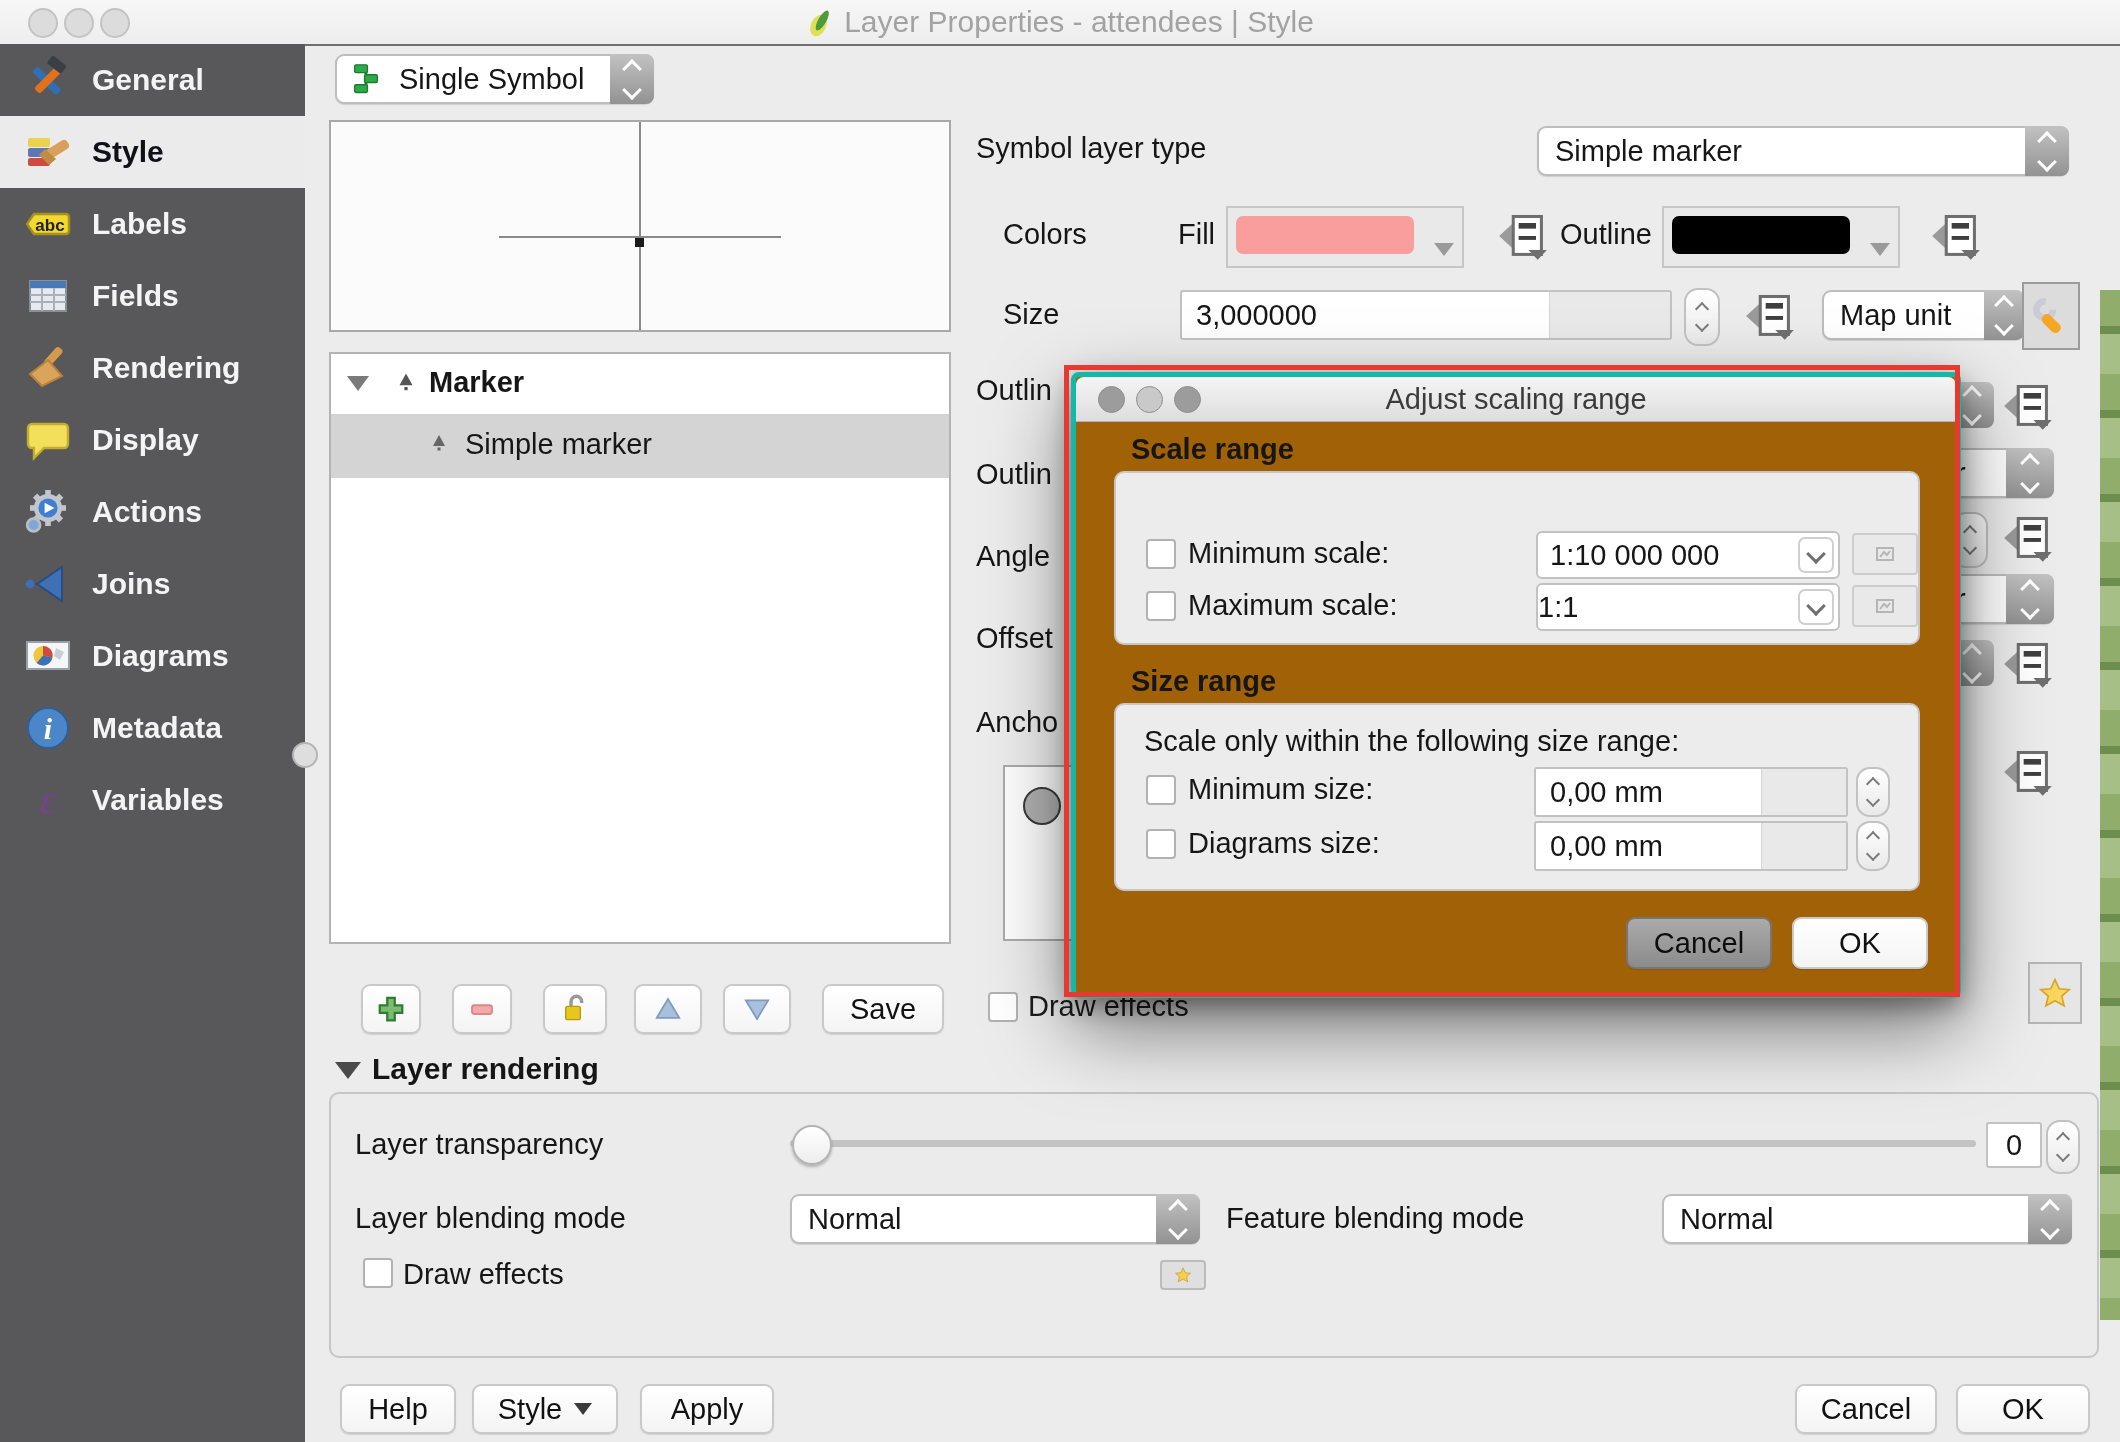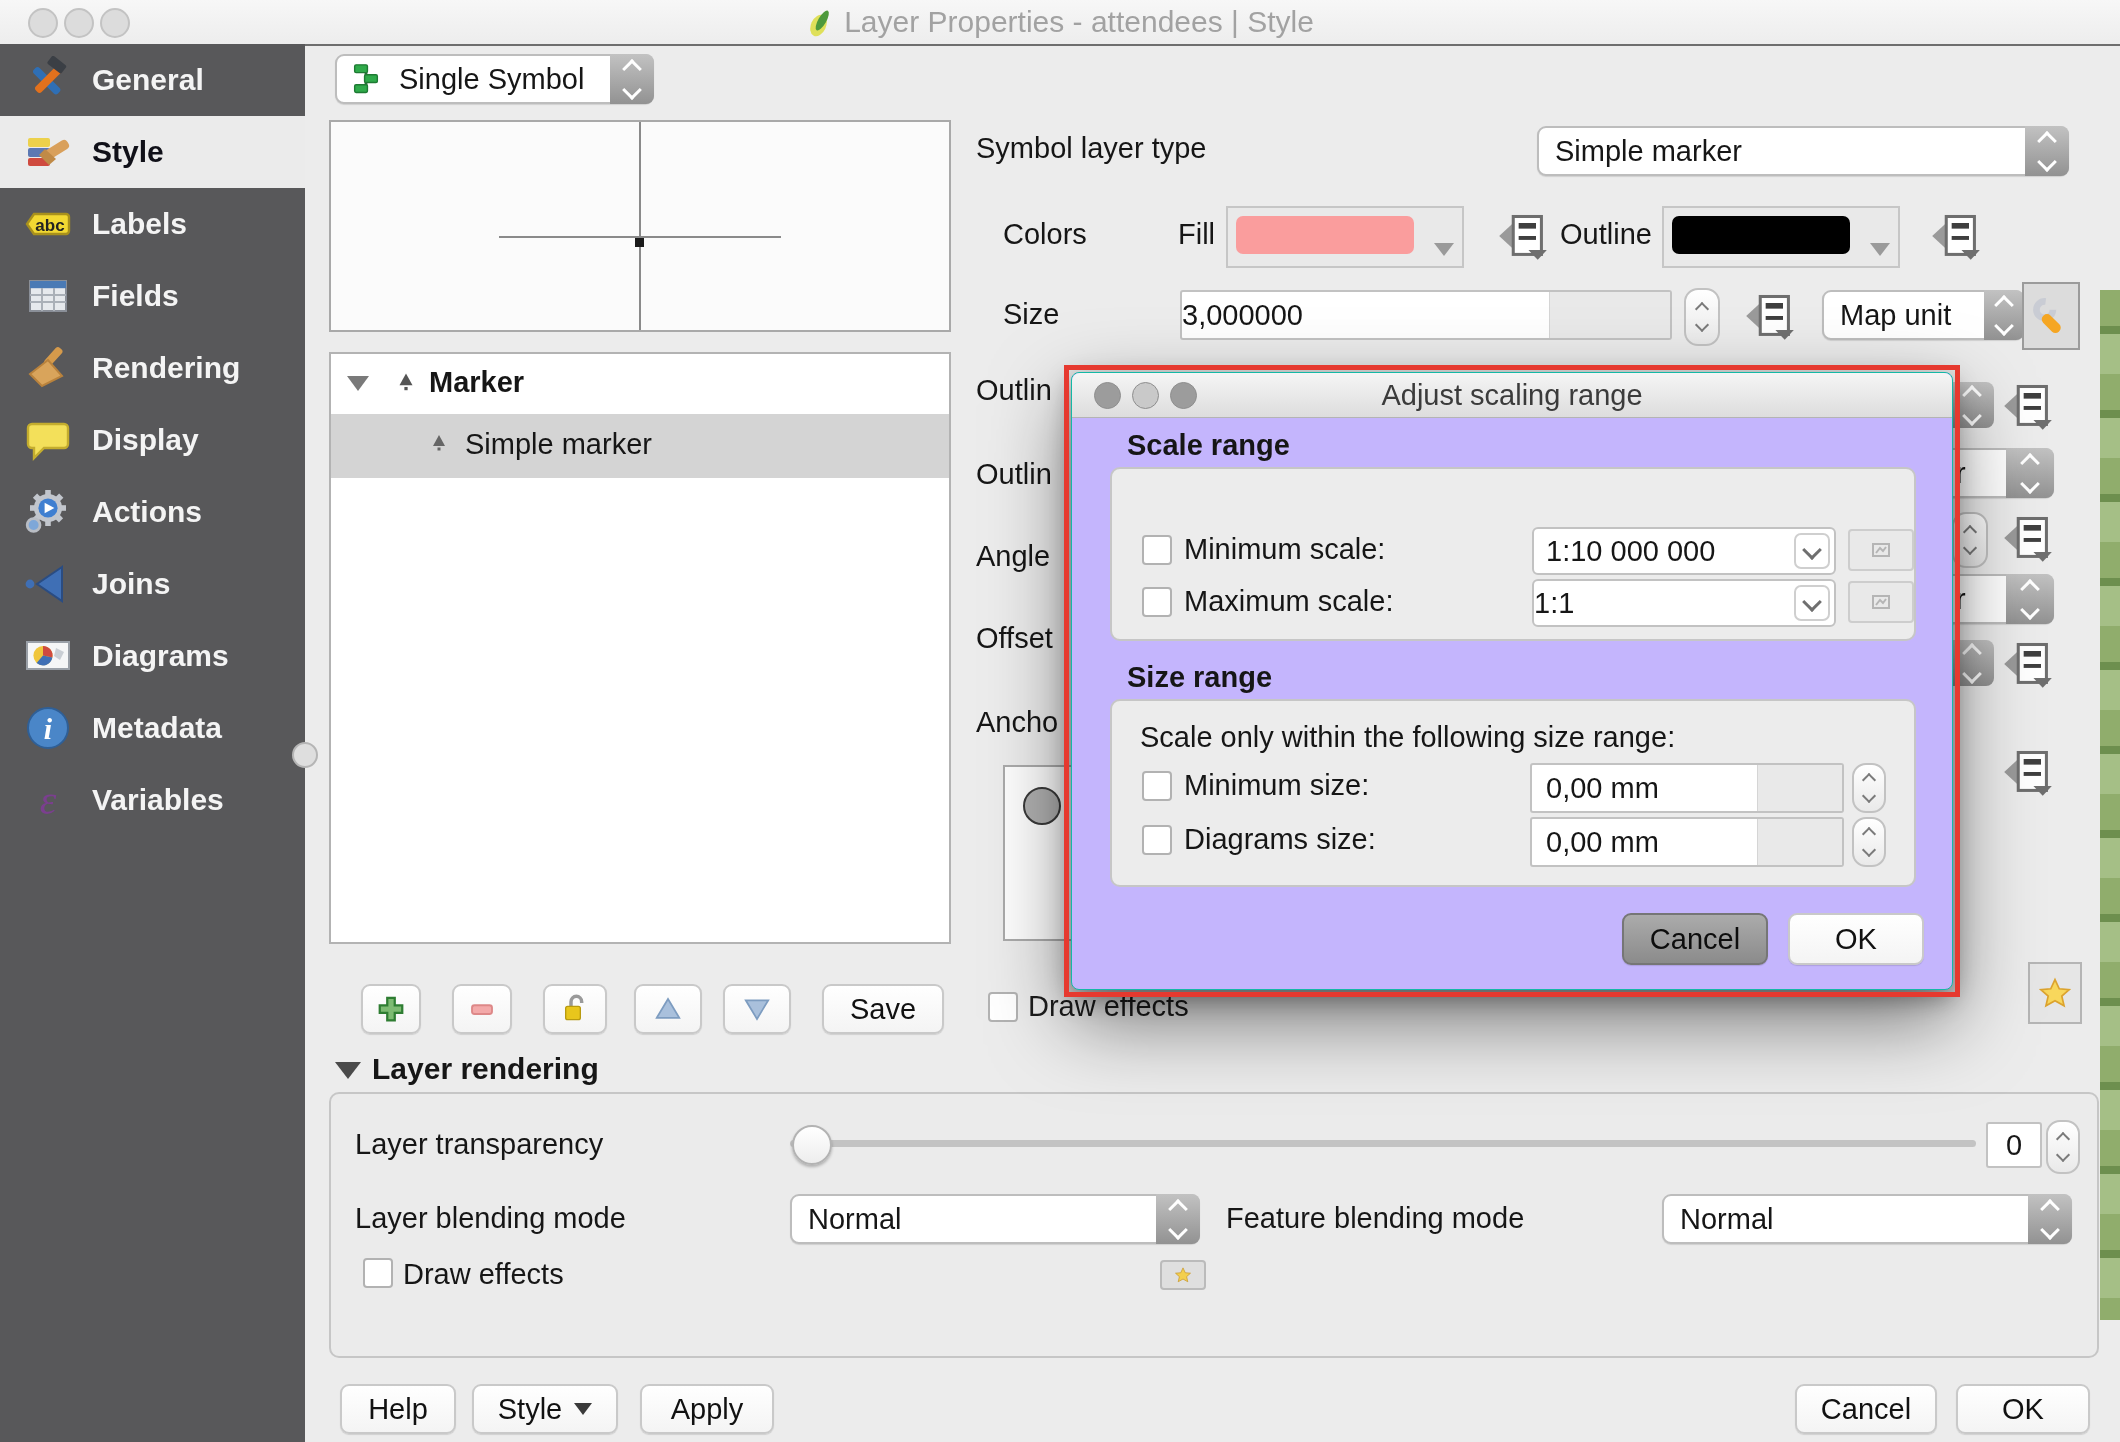--- a/index.html
+++ b/index.html
@@ -49,21 +49,21 @@
   .swframe{position:absolute;background:#e9e9e9;border:2px solid #c6c6c6;}
   .swatch{position:absolute;left:8px;top:8px;border-radius:7px;}
   .sw-arrow{position:absolute;right:8px;bottom:10px;width:0;height:0;
             border-left:10px solid transparent;border-right:10px solid transparent;border-top:13px solid #9a9a9a;}
   .tree{position:absolute;background:#fff;border:2px solid #b3b3b3;}
   .tree-row-sel{position:absolute;left:0;right:0;background:#d4d4d4;}
   .expander{position:absolute;width:0;height:0;border-left:11px solid transparent;
             border-right:11px solid transparent;border-top:15px solid #7a7a7a;}
   .preview-box{position:absolute;background:#fbfbfb;border:2px solid #a9a9a9;}
   .xline{position:absolute;background:#8a8a8a;}
-  .modal{position:absolute;background:#c4b5fd;border:1px solid #14b8a6;border-radius:8px;
+  .modal{position:absolute;background:#a16207;border:5px solid #14b8a6;border-radius:8px;
          box-shadow:0 30px 80px rgba(0,0,0,.5),0 8px 24px rgba(0,0,0,.35);}
   .modal-tb{position:absolute;left:0;top:0;right:0;height:44px;
             background:linear-gradient(#f5f5f5,#dddddd);border-bottom:1px solid #b4b4b4;border-radius:8px 8px 0 0;}
   .mtl{position:absolute;top:9px;width:25px;height:25px;border-radius:50%;border:1px solid #8e8e8e;}
   .redbox{position:absolute;border:5px solid #E6392F;z-index:40;pointer-events:none;}
   .slider-track{position:absolute;height:7px;background:#c3c3c3;border-radius:4px;}
   .slider-knob{position:absolute;width:36px;height:36px;border-radius:50%;
                background:linear-gradient(#ffffff,#ededed);border:2px solid #b3b3b3;box-shadow:0 2px 3px rgba(0,0,0,.25);}
   .mini-btn{position:absolute;background:#dfdfdf;border:2px solid #bbbbbb;border-radius:4px;
             display:flex;align-items:center;justify-content:center;}
@@ -333,21 +333,21 @@
       <polygon points="1,11 7.5,5 7.5,17" fill="#9a9a9a"></polygon>
       <rect x="7.5" y="2" width="13" height="17.5" fill="#fff" stroke="#6e6e6e" stroke-width="1.4"></rect>
       <rect x="10" y="5" width="8" height="2.6" fill="#3f3f3f"></rect>
         <rect x="10" y="11" width="8" height="1.8" fill="#3f3f3f"></rect>
       <polygon points="14.5,17.5 23,17.5 18.8,22" fill="#6f6f6f"></polygon>
     </svg>
     </span>
 
   <span class="lbl" style="left:1003px;top:298px">Size</span>
   <div class="field" style="left:1180px;top:290px;width:488px;height:46px">
-    <span style="">3,000000</span>
+    <span style="padding-left:14px">3,000000</span>
     <span class="subseg" style="width:120px"></span>
   </div>
   <span class="spinpill" style="left:1684px;top:288px;width:32px;height:54px">
       <span class="cu"></span>
       <span class="cd"></span>
     </span>
   <span class="abs" style="left:1744px;top:292px">
     <svg width="52" height="48" viewBox="0 0 24 22">
       <polygon points="1,11 7.5,5 7.5,17" fill="#9a9a9a"></polygon>
       <rect x="7.5" y="2" width="13" height="17.5" fill="#fff" stroke="#6e6e6e" stroke-width="1.4"></rect>

